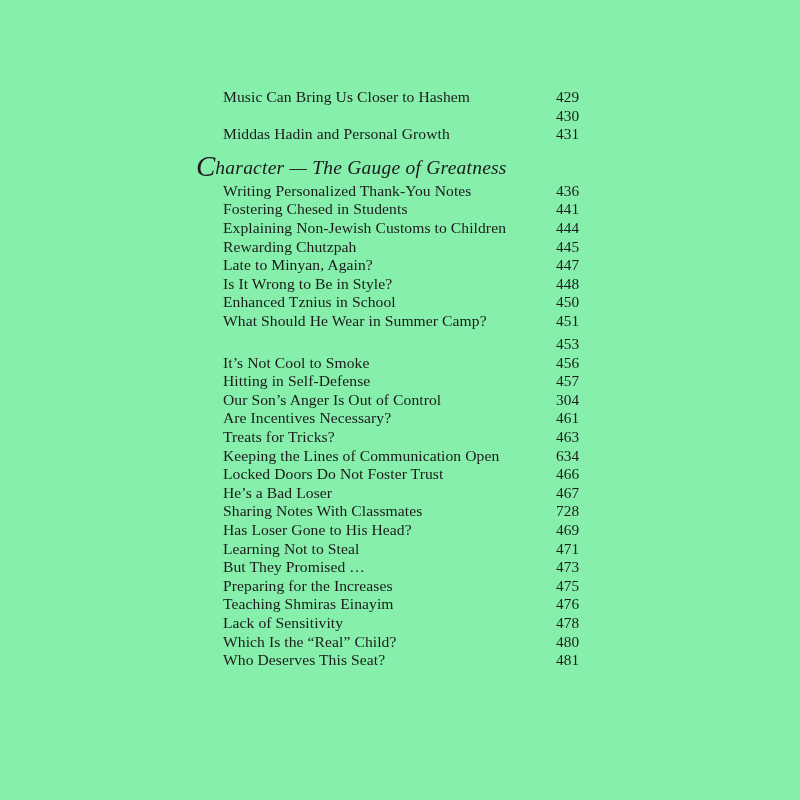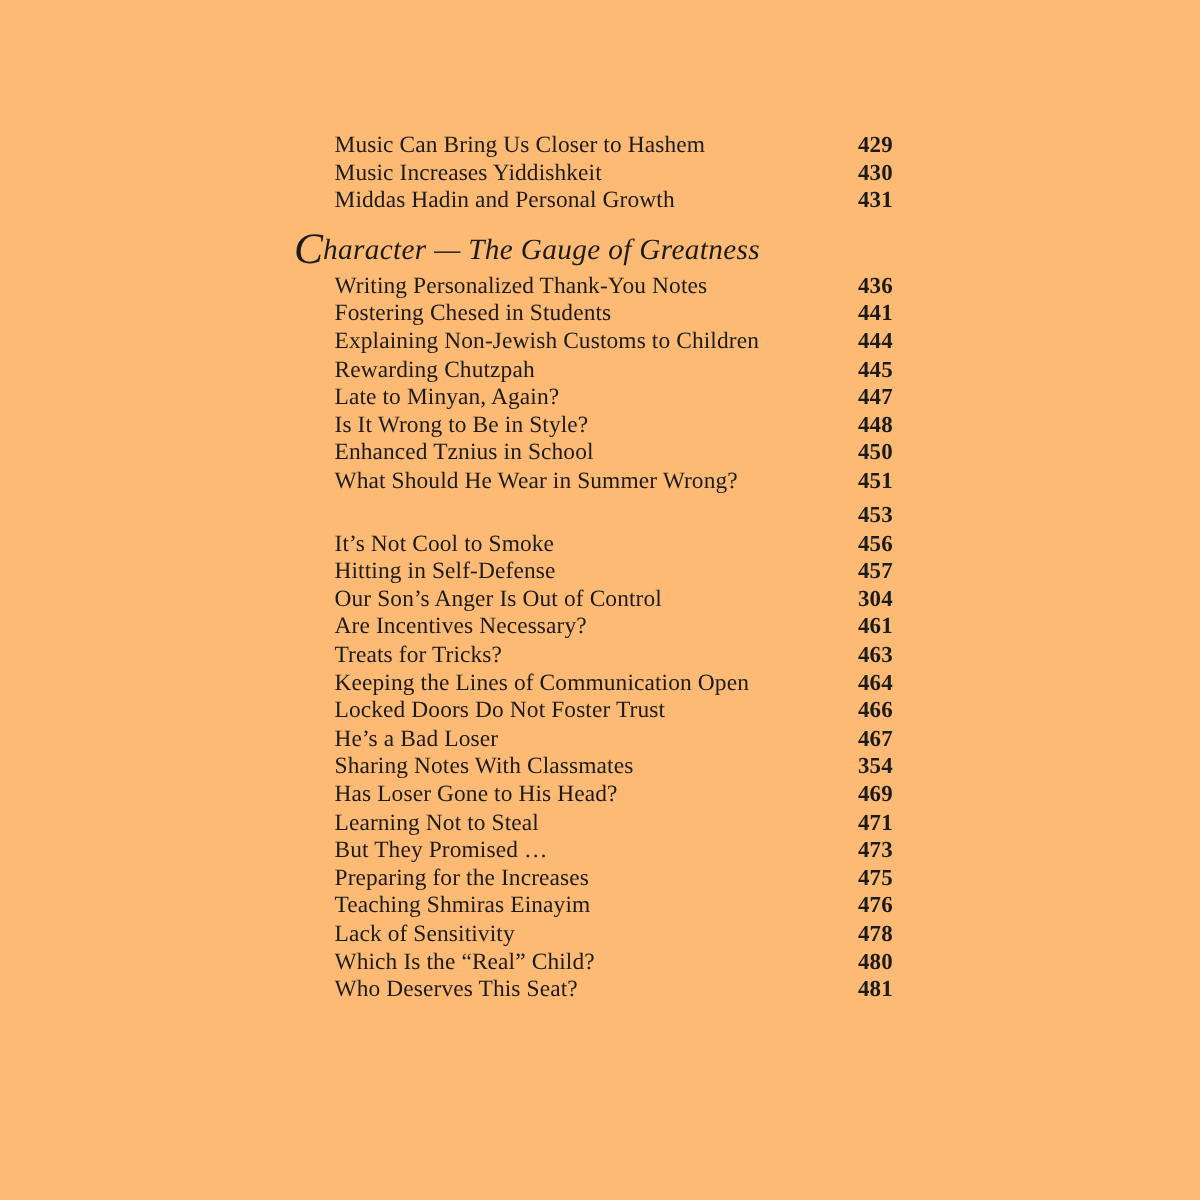--- a/index.html
+++ b/index.html
@@ -15,21 +15,21 @@
     color: #1b1b1b;
     overflow: hidden;
   }
 
   .page {
     position: absolute;
     left: 0;
     top: 0;
     width: 800px;
     height: 800px;
-    background: #fdba74;
+    background: #86efac;
   }
 
   .toc {
     position: absolute;
     left: 196px;
     top: 88px;
     width: 440px;
   }
 
   
@@ -41,25 +41,24 @@
   }
   .entry-title {
     position: absolute;
     left: 27px;
     top: 0;
     font-size: 15.6px;
     letter-spacing: 0.005em;
   }
   .entry-page {
     position: absolute;
-    left: 376px;
+    left: 360px;
     top: 0;
     font-size: 15.3px;
     letter-spacing: 0.005em;
-    font-weight: bold;
   }
 
   
   .group + .group {
     margin-top: 0px;
   }
   .group.gap-small {
     margin-top: 4.5px;
   }
 
@@ -94,21 +93,20 @@
 <body>
 
 <div class="page">
   <div class="toc" id="toc-root">
       <div class="group">
         <div class="entry">
           <span class="entry-title">Music Can Bring Us Closer to Hashem</span>
           <span class="entry-page">429</span>
         </div>
         <div class="entry">
-          <span class="entry-title">Music Increases Yiddishkeit</span>
           <span class="entry-page">430</span>
         </div>
         <div class="entry">
           <span class="entry-title">Middas Hadin and Personal Growth</span>
           <span class="entry-page">431</span>
         </div>
       </div>
       <div class="group">
         <div class="section-heading">
           <div class="head-text"><span class="head-initial">C</span><span class="head-rest">haracter — The Gauge of Greatness</span></div>
@@ -135,21 +133,21 @@
         </div>
         <div class="entry">
           <span class="entry-title">Is It Wrong to Be in Style?</span>
           <span class="entry-page">448</span>
         </div>
         <div class="entry">
           <span class="entry-title">Enhanced Tznius in School</span>
           <span class="entry-page">450</span>
         </div>
         <div class="entry">
-          <span class="entry-title">What Should He Wear in Summer Wrong?</span>
+          <span class="entry-title">What Should He Wear in Summer Camp?</span>
           <span class="entry-page">451</span>
         </div>
       </div>
       <div class="group gap-small">
         <div class="entry">
           <span class="entry-page">453</span>
         </div>
         <div class="entry">
           <span class="entry-title">It’s Not Cool to Smoke</span>
           <span class="entry-page">456</span>
@@ -165,33 +163,33 @@
         <div class="entry">
           <span class="entry-title">Are Incentives Necessary?</span>
           <span class="entry-page">461</span>
         </div>
         <div class="entry">
           <span class="entry-title">Treats for Tricks?</span>
           <span class="entry-page">463</span>
         </div>
         <div class="entry">
           <span class="entry-title">Keeping the Lines of Communication Open</span>
-          <span class="entry-page">464</span>
+          <span class="entry-page">634</span>
         </div>
         <div class="entry">
           <span class="entry-title">Locked Doors Do Not Foster Trust</span>
           <span class="entry-page">466</span>
         </div>
         <div class="entry">
           <span class="entry-title">He’s a Bad Loser</span>
           <span class="entry-page">467</span>
         </div>
         <div class="entry">
           <span class="entry-title">Sharing Notes With Classmates</span>
-          <span class="entry-page">354</span>
+          <span class="entry-page">728</span>
         </div>
         <div class="entry">
           <span class="entry-title">Has Loser Gone to His Head?</span>
           <span class="entry-page">469</span>
         </div>
         <div class="entry">
           <span class="entry-title">Learning Not to Steal</span>
           <span class="entry-page">471</span>
         </div>
         <div class="entry">

